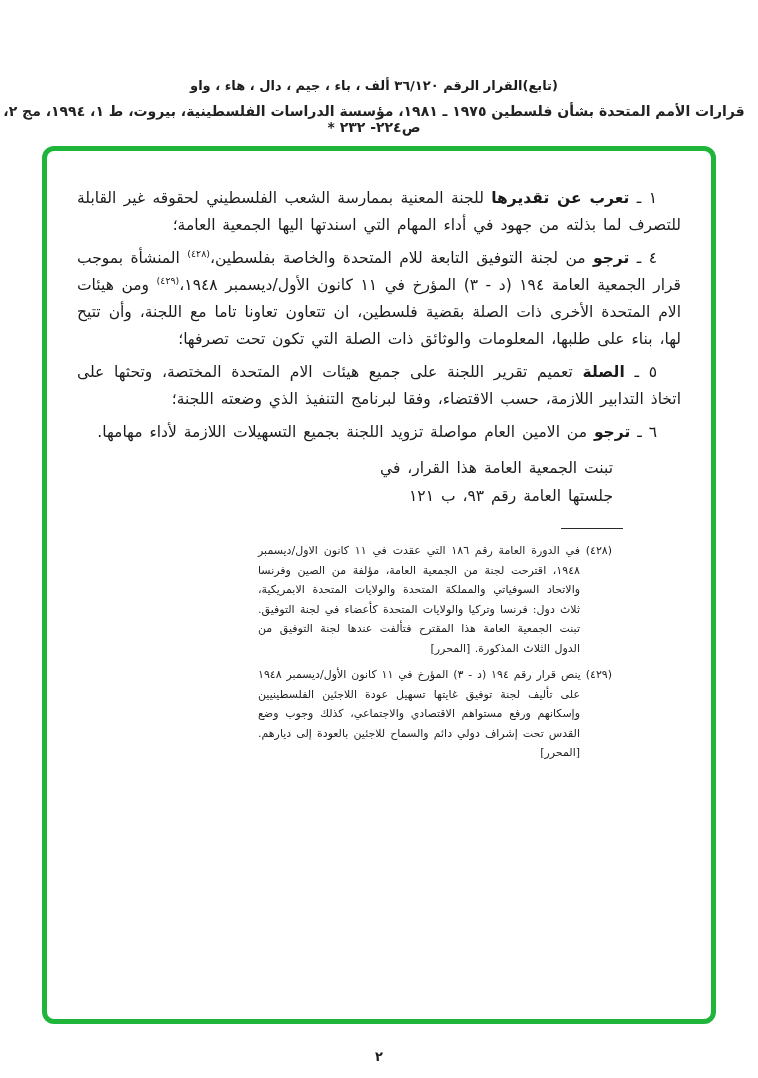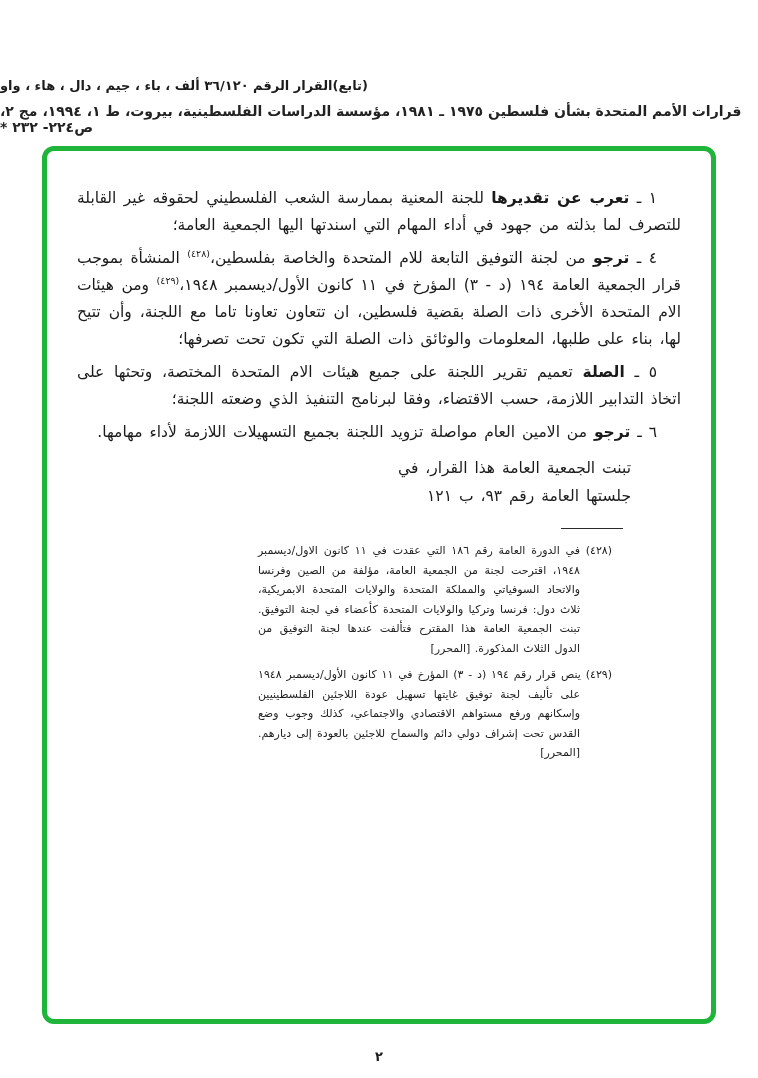--- a/index.html
+++ b/index.html
@@ -13,21 +13,21 @@
     position: relative;
     width: 758px;
     height: 1078px;
     background: #ffffff;
     overflow: hidden;
   }
   .header {
     position: absolute;
     top: 78px;
     left: 0; right: 10px;
-    text-align: left;
+    text-align: center;
     direction: rtl;
   }
   .header-title {
     font-size: 13px;
     font-weight: bold;
     letter-spacing: 0.2px;
   }
   .header-source {
     font-size: 14px;
     font-weight: bold;
@@ -58,21 +58,21 @@
     text-indent: 24px;
   }
   .para b { font-weight: bold; }
   .para sup {
     font-size: 9.5px;
     vertical-align: super;
     line-height: 0;
     word-spacing: 0;
   }
   .adoption {
-    margin: 8px 50px 18px 0;
+    margin: 8px 68px 18px 0;
     line-height: 28px;
     text-align: right;
   }
   .fn-rule {
     width: 62px;
     height: 0;
     border-top: 1.5px solid #2a2a2a;
     margin: 12px 58px 12px auto;
   }
   .footnotes {

